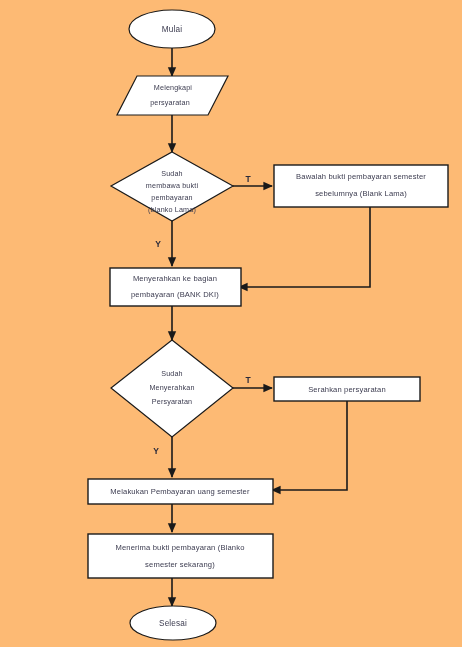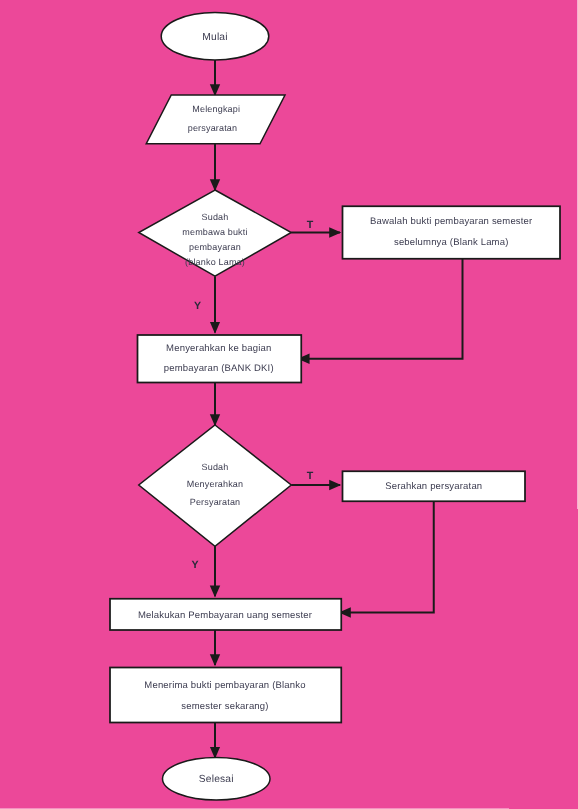--- a/index.html
+++ b/index.html
@@ -10,21 +10,21 @@
   body {
     width: 462px;
     height: 647px;
     font-family: "Liberation Sans", sans-serif;
     overflow: hidden;
   }
   #flowchart-root {
     position: relative;
     width: 462px;
     height: 647px;
-    background: #ec4899;
+    background: #fdba74;
   }
   svg#flow-svg {
     display: block;
     width: 462px;
     height: 647px;
   }
   .shape-outline {
     fill: #ffffff;
     stroke: #1a1a1a;
     stroke-width: 1.2;

